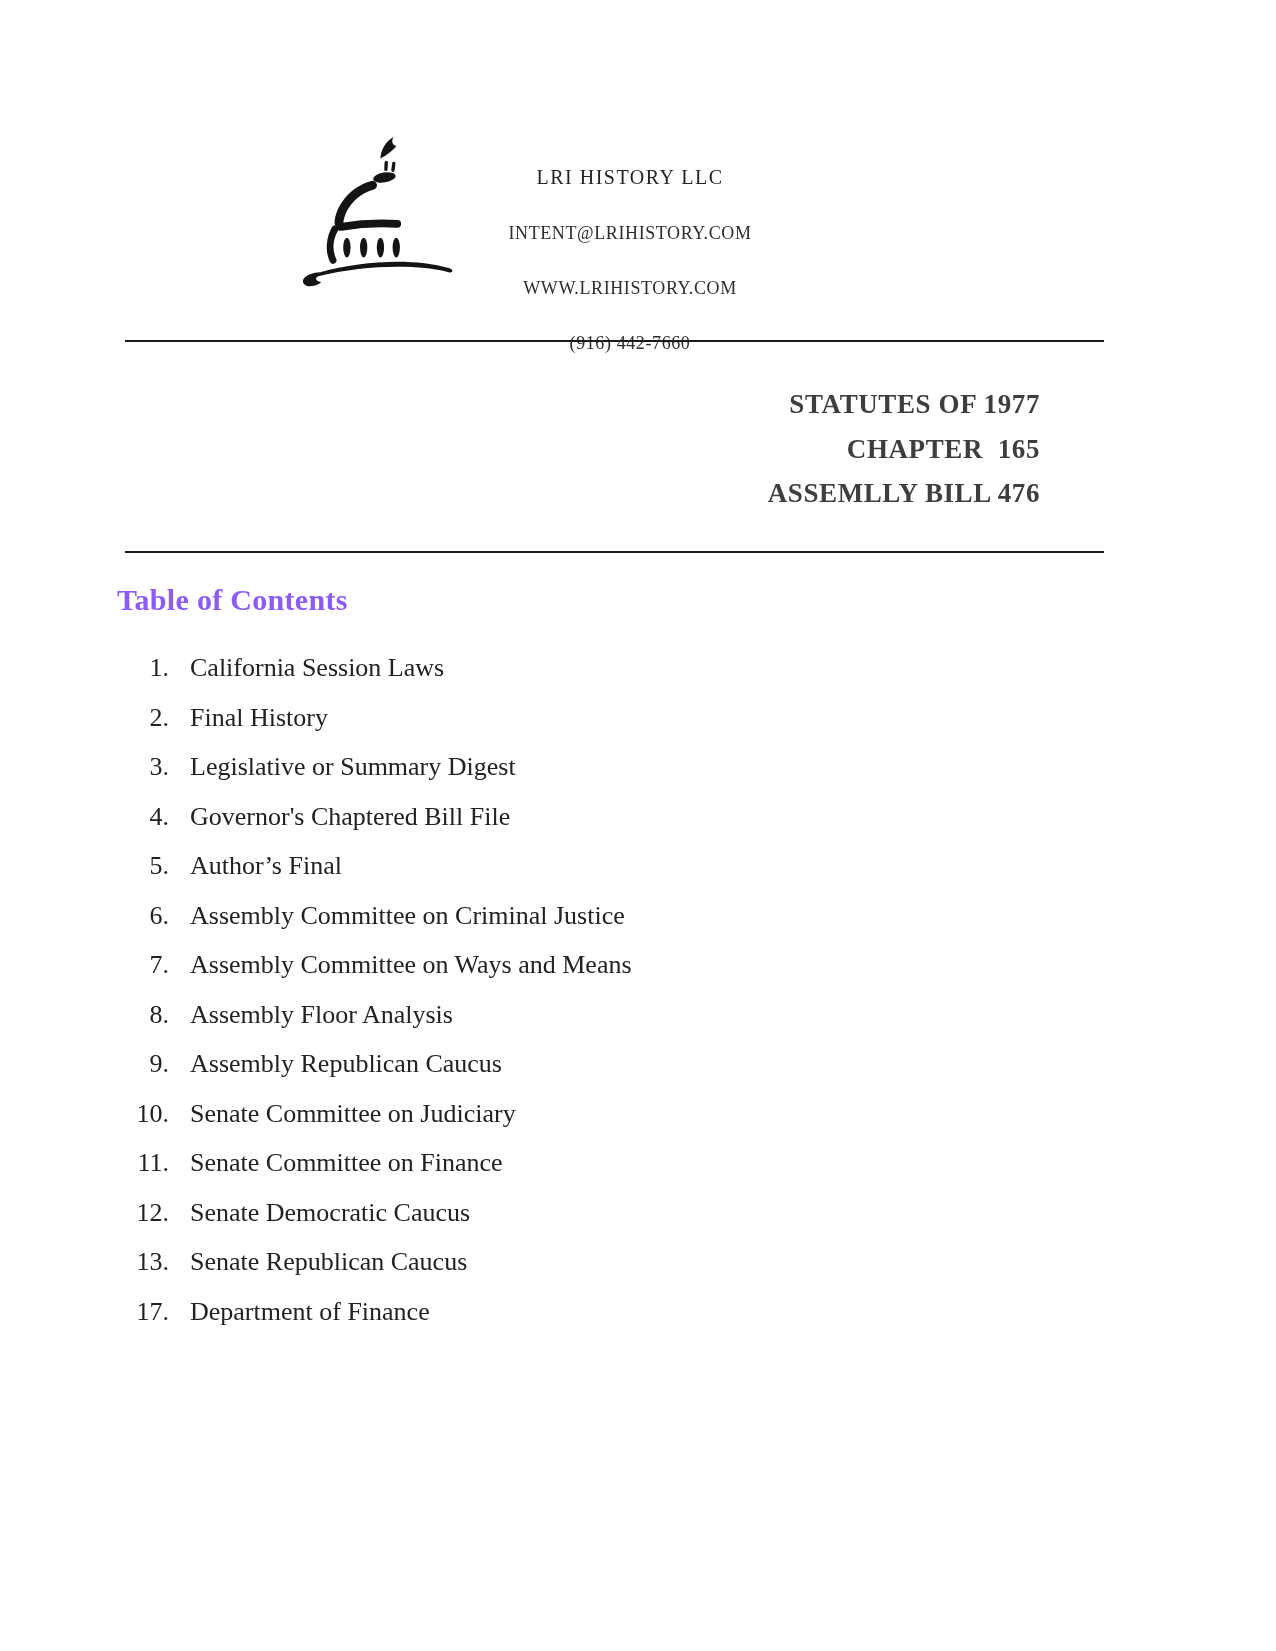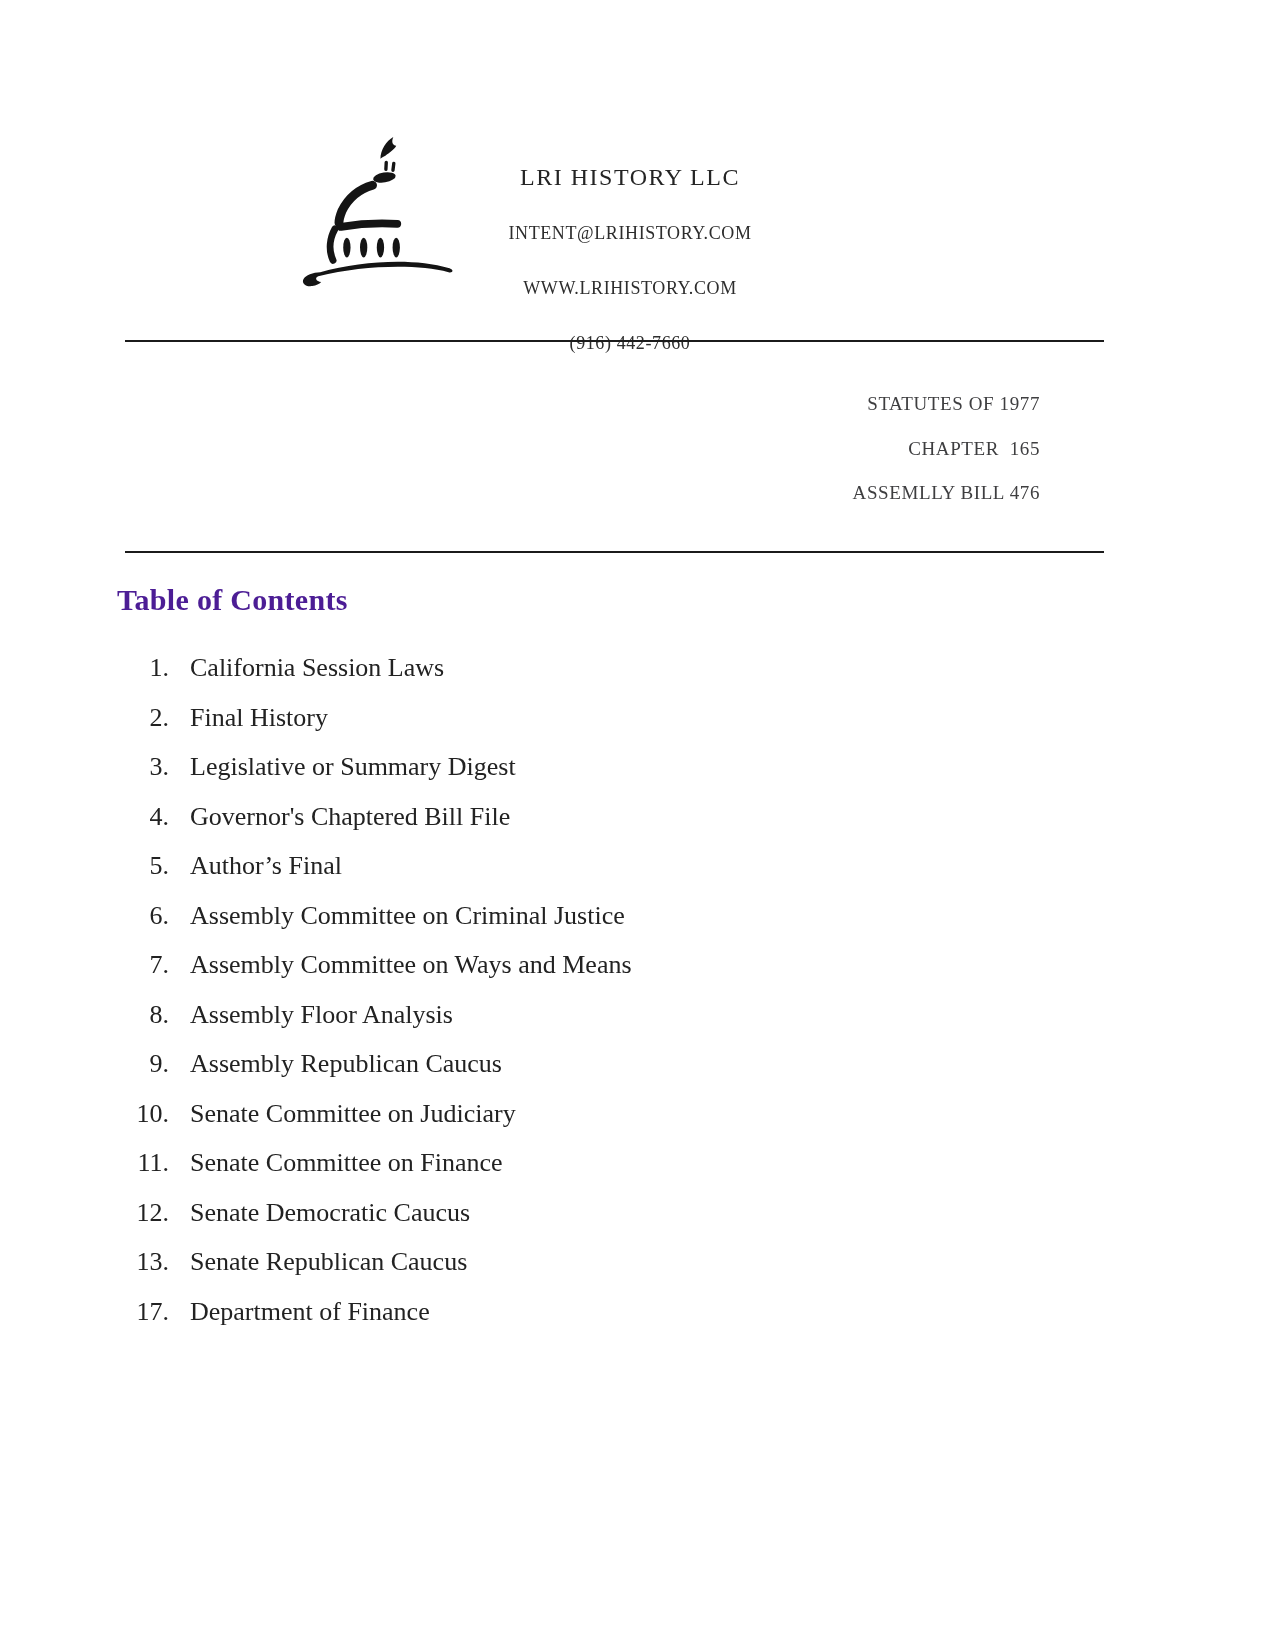--- a/index.html
+++ b/index.html
@@ -22,21 +22,21 @@
   }
   .org {
     position: absolute;
     left: 468px;
     top: 161px;
     width: 324px;
     text-align: center;
     color: #242424;
   }
   .org-name {
-    font-size: 24px;
+    font-size: 20px;
     letter-spacing: 1.5px;
     line-height: 33px;
     margin-bottom: 15px;
     white-space: nowrap;
   }
   .org-line {
     font-size: 18px;
     letter-spacing: 0.6px;
     line-height: 31px;
     color: #2d2d2d;
@@ -56,38 +56,38 @@
   }
   .rule-1 { top: 340px; }
   .rule-2 { top: 551px; }
 
   
   .statutes {
     position: absolute;
     top: 382px;
     right: 236px;
     text-align: right;
-    font-weight: normal;
-    font-size: 19px;
+    font-weight: bold;
+    font-size: 27px;
     line-height: 44.5px;
     letter-spacing: 0.6px;
     color: #3e3e40;
   }
   .statutes div { white-space: pre-wrap; }
 
   
   .toc-heading {
     position: absolute;
     left: 117px;
     top: 583px;
     margin: 0;
     font-size: 30px;
     font-weight: bold;
     letter-spacing: 0.3px;
-    color: #4c1d95;
+    color: #8b5cf6;
   }
   .toc-list {
     position: absolute;
     left: 117px;
     top: 655px;
     margin: 0;
     padding: 0;
     list-style: none;
   }
   .toc-list li {

